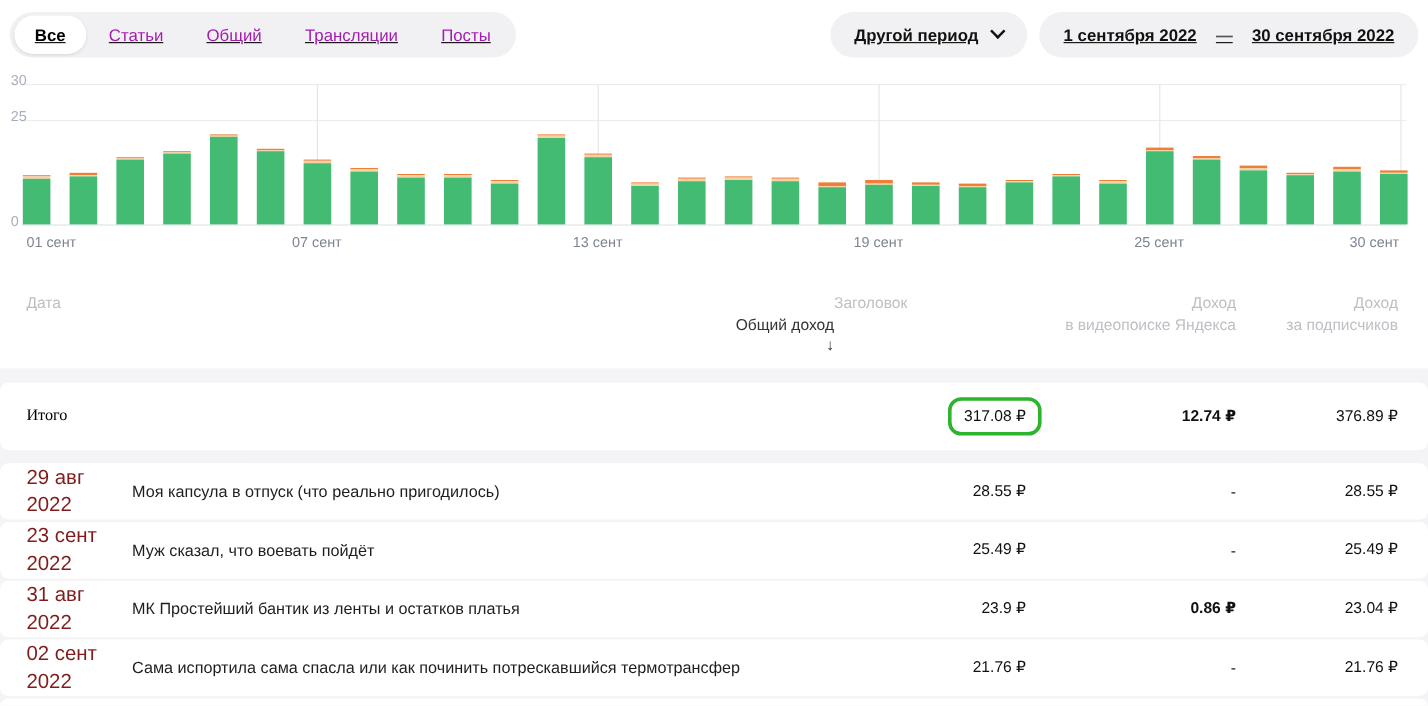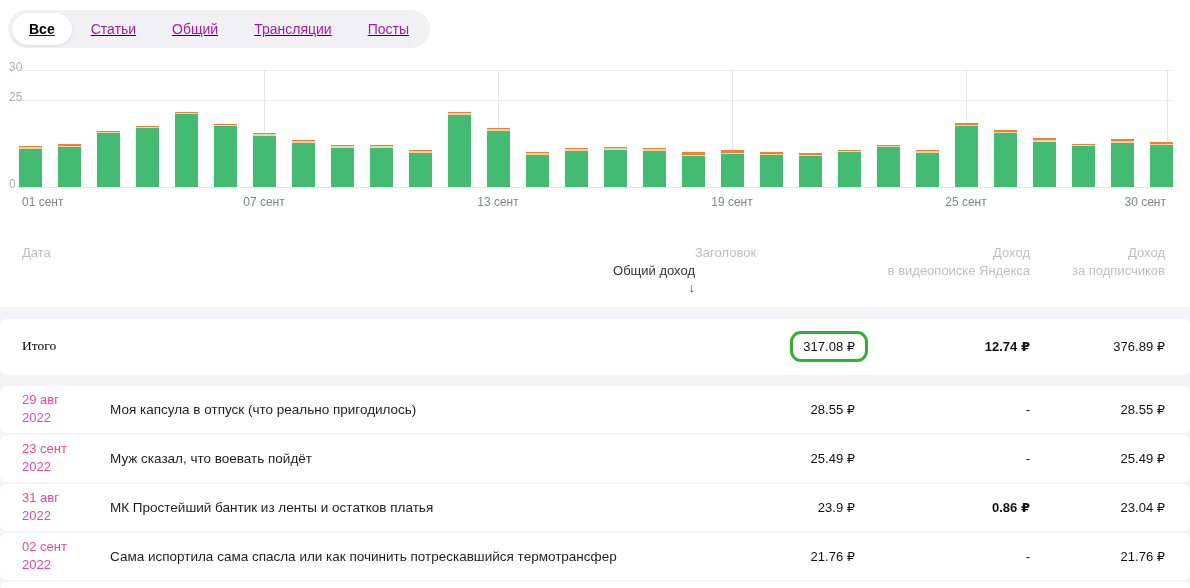--- a/index.html
+++ b/index.html
@@ -40,21 +40,21 @@
   .grid { display:grid; grid-template-columns:88px 585px 160px 175px 135px;
     padding:0 25px 0 22px; align-items:center; }
   .thead { margin-top:16px; padding-top:12px; padding-bottom:10px; align-items:start; }
   .th { font-size:13px; color:#bdbfc4; line-height:1.35; }
   .th.right { text-align:right; white-space:pre-line; }
   .th.dark { color:#333; cursor:pointer; }
   .tbody { background:#f4f4f6; padding:12px 0 0 0; height:320px; }
   .card { background:#fff; border-radius:7px; }
   .totals { height:56px; margin:0 0 11px 0; }
   .row { height:47px; margin-bottom:2px; cursor:pointer; }
-  .c-date { font-size:13px; color:#ec4899; line-height:1.4; }
+  .c-date { font-size:17px; color:#7f1d1d; line-height:1.4; }
   .c-title { font-size:13.5px; color:#1e1e1e; padding-right:14px; white-space:nowrap;
     overflow:hidden; text-overflow:ellipsis; }
   .c-num { font-size:13px; color:#111; text-align:right; white-space:nowrap; }
   .c-num.bold { font-weight:bold; }
   .totals .c-date { font-size:13.5px; color:#000;font-family:Liberation Serif, serif; }
   .circle { display:inline-block; border:3px solid #2db32d; border-radius:11px;
     padding:5px 10px; margin-right:-13px; }
 </style>
 </head>
 <body>
@@ -62,20 +62,31 @@
 <div class="page">
 
   <header class="topbar">
     <nav class="tabs">
         <button class="tab sel">Все</button>
         <button class="tab">Статьи</button>
         <button class="tab">Общий</button>
         <button class="tab">Трансляции</button>
         <button class="tab">Посты</button>
       </nav>
+    <div class="top-right">
+      <button class="pill">
+        <span>Другой период</span>
+        <span class="chev"></span>
+      </button>
+      <div class="pill date-pill">
+        <span>1 сентября 2022</span>
+        <span class="dash">—</span>
+        <span>30 сентября 2022</span>
+      </div>
+    </div>
   </header>
 
   <section class="chart">
     <div class="hline" style="top:12px;"></div>
     <div class="hline" style="top:42px;"></div>
     <div class="hline base" style="top:129px;"></div>
     <div id="vlines">
         <div class="vline" style="left: 264px;"></div>
         <div class="vline" style="left: 498px;"></div>
         <div class="vline" style="left: 732px;"></div>

